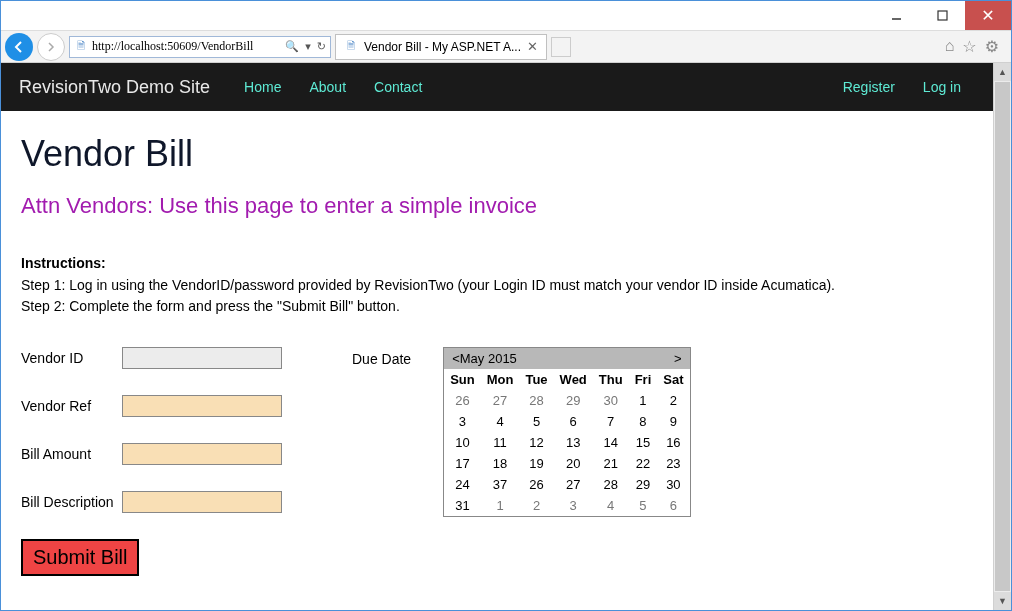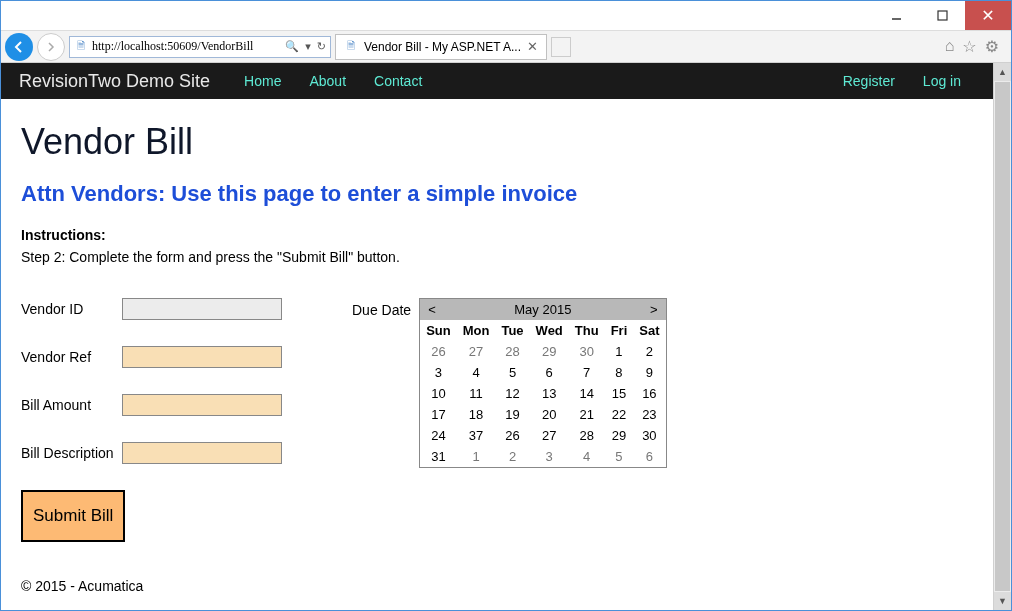--- a/index.html
+++ b/index.html
@@ -19,43 +19,43 @@
 .url-right { display: flex; gap: 6px; font-size: 11px; color: #555; align-items: center; }
 .tab { height: 26px; border: 1px solid #c0c0c0; background: #fff; display: flex; align-items: center; padding: 0 8px; font-size: 12px; gap: 6px; min-width: 190px; }
 .tab-close { font-size: 13px; color: #666; margin-left: auto; }
 .newtab { width: 20px; height: 20px; border: 1px solid #ccc; }
 .tb-right { margin-left: auto; display: flex; gap: 8px; padding-right: 8px; color: #888; font-size: 16px; }
 .content { flex: 1; display: flex; overflow: hidden; }
 .page { flex: 1; overflow: auto; }
 .scrollbar { width: 18px; background: #ececec; border-left: 1px solid #d0d0d0; display: flex; flex-direction: column; }
 .sb-btn { height: 18px; background: #dcdcdc; display: flex; align-items: center; justify-content: center; font-size: 9px; color: #555; }
 .sb-thumb { flex: 1; background: #c8c8c8; margin: 1px; }
-.navbar { background: #1a1a1a; color: #a0a0a0; height: 36px; display: flex; align-items: center; padding: 8px 18px; }
+.navbar { background: #1a1a1a; color: #a0a0a0; height: 48px; display: flex; align-items: center; padding: 8px 18px; }
 .brand { color: #e8e8e8; font-size: 18px; margin-right: 20px; }
 .navlink { padding: 0 14px; font-size: 14px; color: #5eead4; text-decoration: none; }
 .navright { margin-left: auto; display: flex; }
 .main { padding: 12px 20px 20px 20px; }
 h1.page-title { font-size: 36px; font-weight: 300; color: #0f172a; margin: 10px 0 18px 0; }
-h2.sub { font-size: 22px; font-weight: 700; color: #1d4ed8; margin-bottom: 20px; }
+h2.sub { font-size: 22px; font-weight: 400; color: #a21caf; margin-bottom: 36px; }
 .instr-head { font-weight: 700; font-size: 14px; margin-bottom: 4px; }
 .instr { font-size: 14px; line-height: 1.5; }
 .formarea { margin-top: 30px; display: flex; align-items: flex-start; gap: 70px; }
 .leftform { display: flex; flex-direction: column; gap: 26px; }
 .frow { display: flex; align-items: center; gap: 6px; }
 .frow label { width: 95px; font-size: 14px; }
 .frow input { width: 160px; height: 22px; border: 1px solid #888; padding: 1px 3px; font-family: inherit; }
 .frow input.yellow { background: #f9dfb5; }
 .frow input.grey { background: #ececec; }
-.btn-submit { border: 2px solid #000; background: #fdba74; padding: 14px 10px; font-size: 17px; width: fit-content; cursor: pointer; font-family: inherit; }
-.duecol { display: flex; align-items: flex-start; gap: 8px; }
+.btn-submit { border: 2px solid #000; background: #ef4444; padding: 5px 10px; font-size: 20px; width: fit-content; cursor: pointer; font-family: inherit; }
+.duecol { display: flex; align-items: flex-start; gap: 32px; }
 .duecol > span { font-size: 14px; padding-top: 4px; }
 .cal { border: 1px solid #888; font-size: 13px; }
 .cal-head { background: #b8b8b8; display: flex; align-items: center; justify-content: space-between; padding: 3px 8px; }
 .cal-head span { font-size: 13px; }
-.cal-head .mth { font-size: 13px; flex: 1; text-align: center; }
+.cal-head .mth { font-size: 13px; flex: 1; }
 .cal table { border-collapse: collapse; }
 .cal th, .cal td { text-align: center; padding: 3px 6px; font-size: 13px; font-weight: 400; }
 .cal th { font-weight: 700; }
 .cal td.other { color: #777; }
 .cal td { cursor: pointer; }
 .footer { margin-top: 36px; font-size: 14px; }
 </style>
 </head>
 <body>
 
@@ -117,20 +117,21 @@
         <span class="navright" id="navright">
             <a class="navlink">Register</a>
             <a class="navlink">Log in</a>
           </span>
       </div>
 
       <div class="main">
         <h1 class="page-title">Vendor Bill</h1>
         <h2 class="sub">Attn Vendors: Use this page to enter a simple invoice</h2>
         <div class="instr-head">Instructions:</div>
+        <div class="instr">Step 1: Log in using the VendorID/password provided by RevisionTwo (your Login ID must match your vendor ID inside Acumatica).</div>
         <div class="instr">Step 2: Complete the form and press the "Submit Bill" button.</div>
 
         <div class="formarea">
           <div class="leftform">
             <div class="frow">
               <label>Vendor ID</label>
               <input class="grey" type="text" value="" style="">
             </div>
             <div class="frow">
               <label>Vendor Ref</label>

